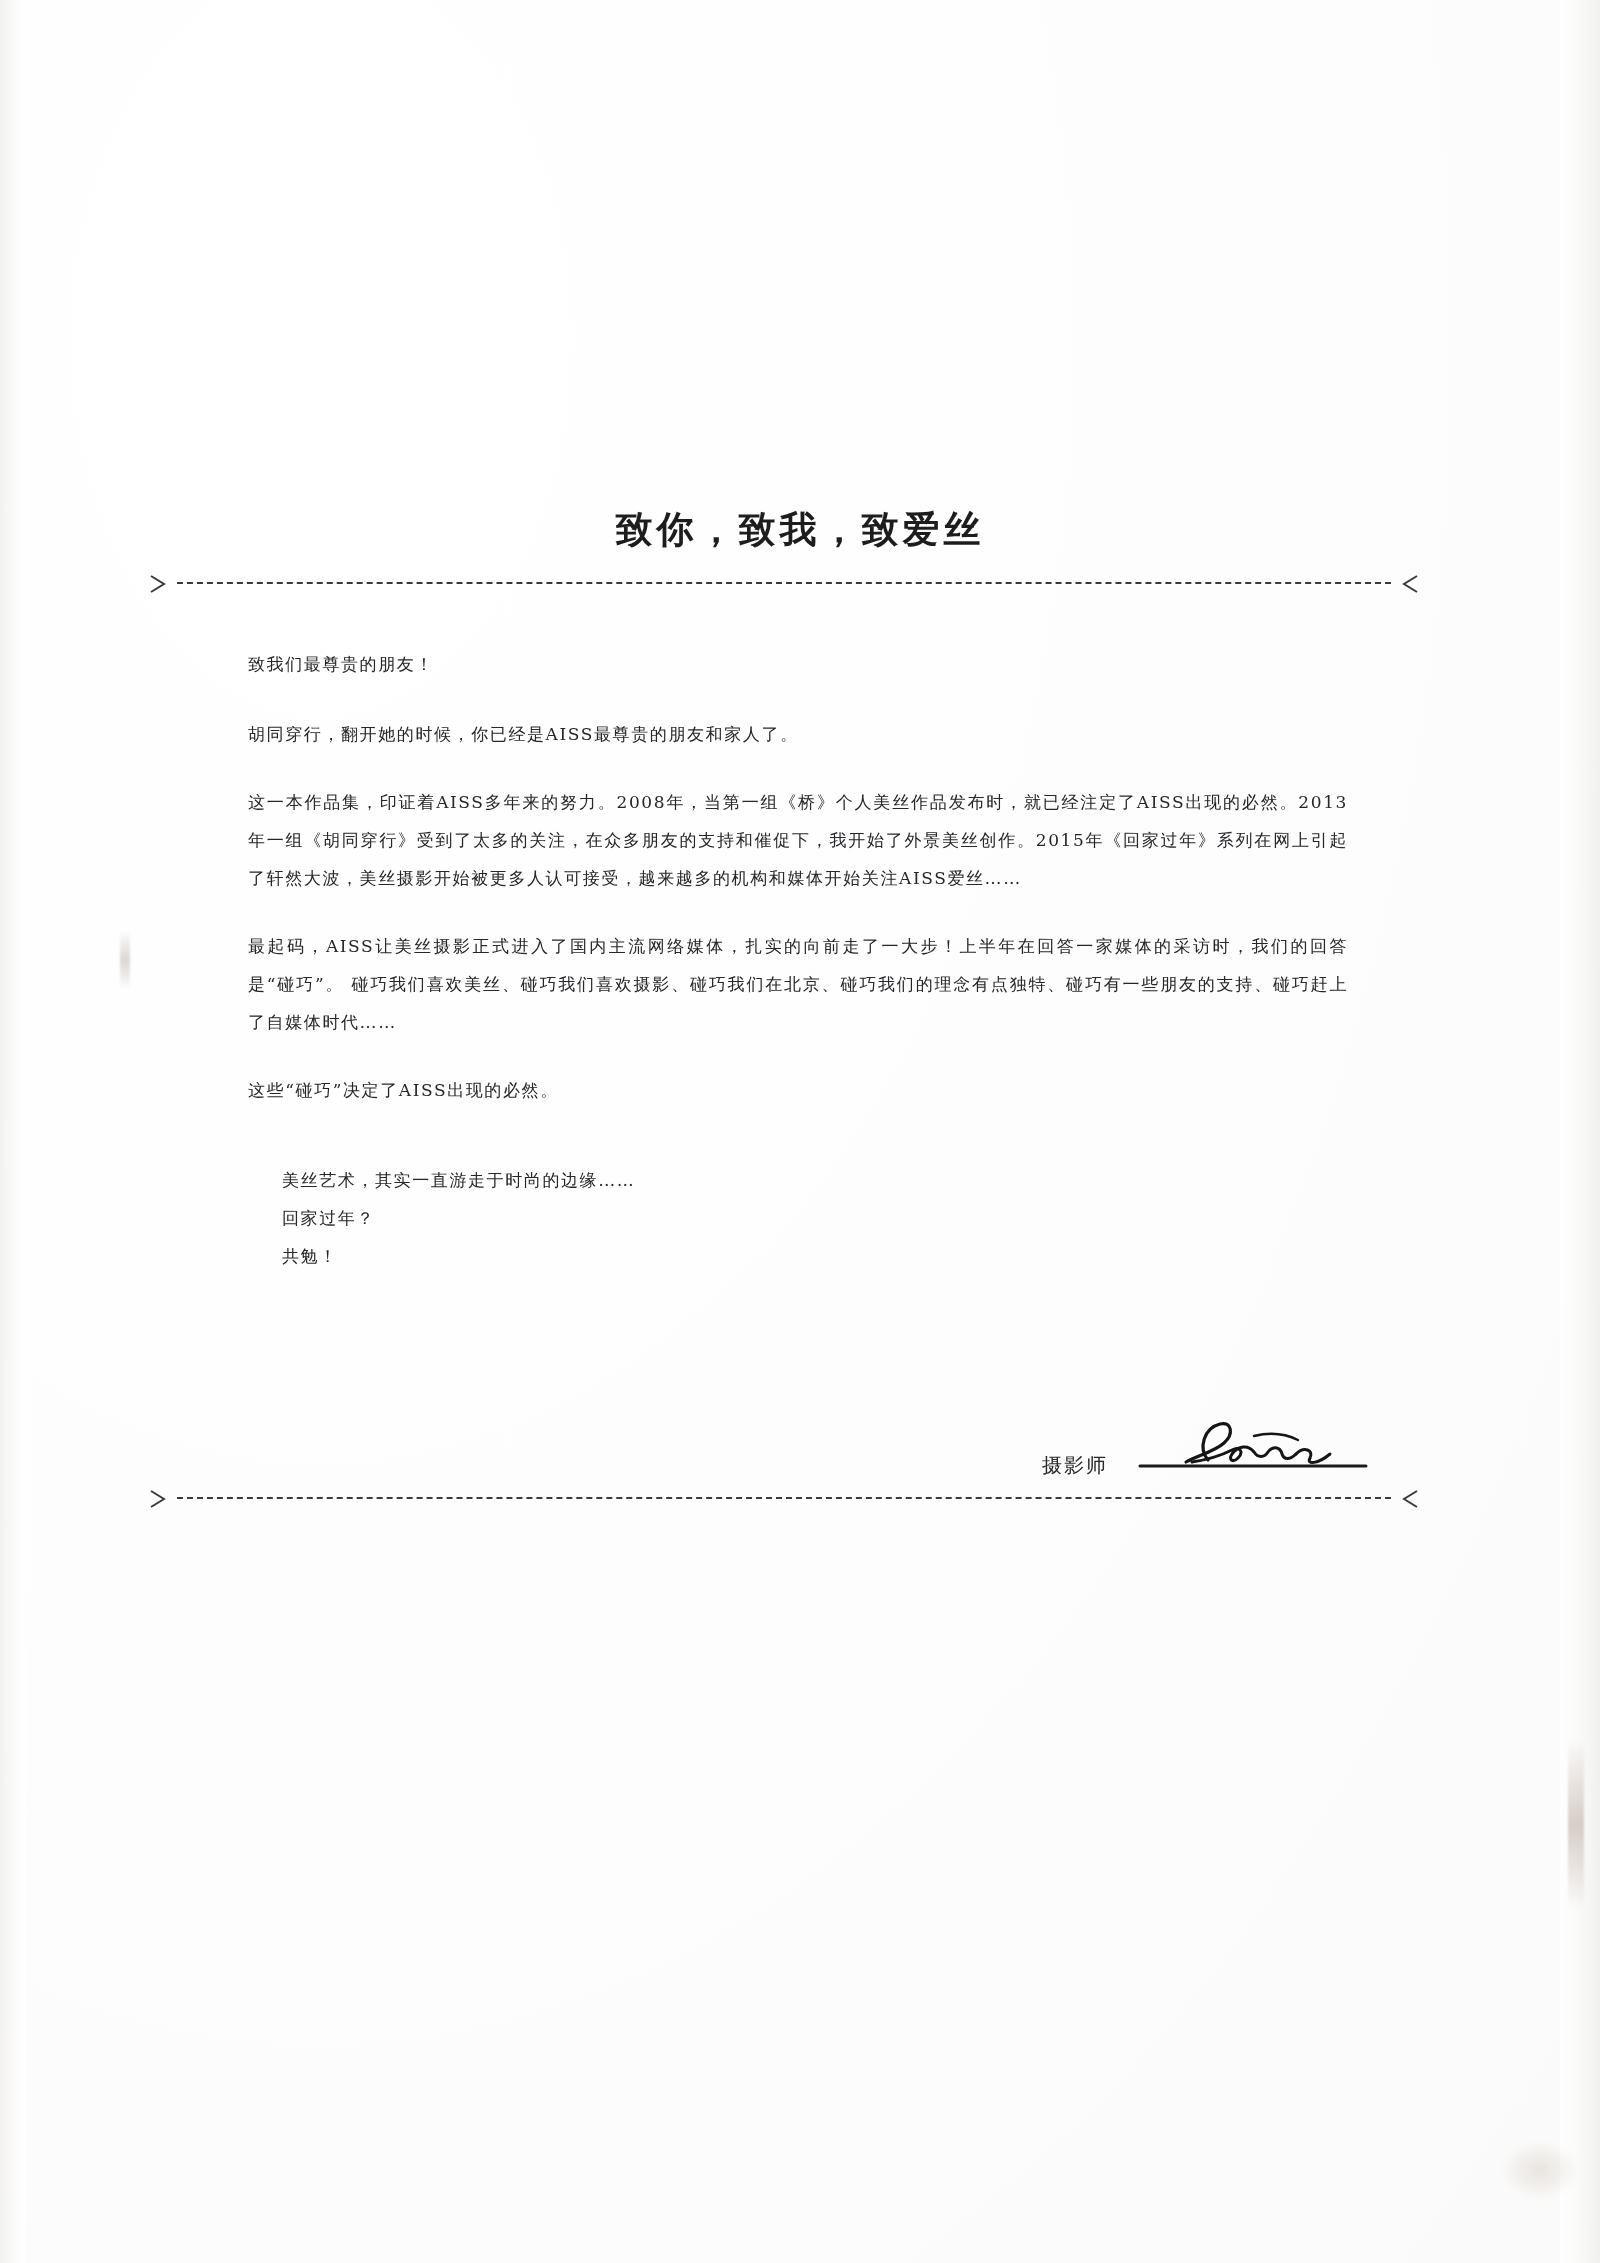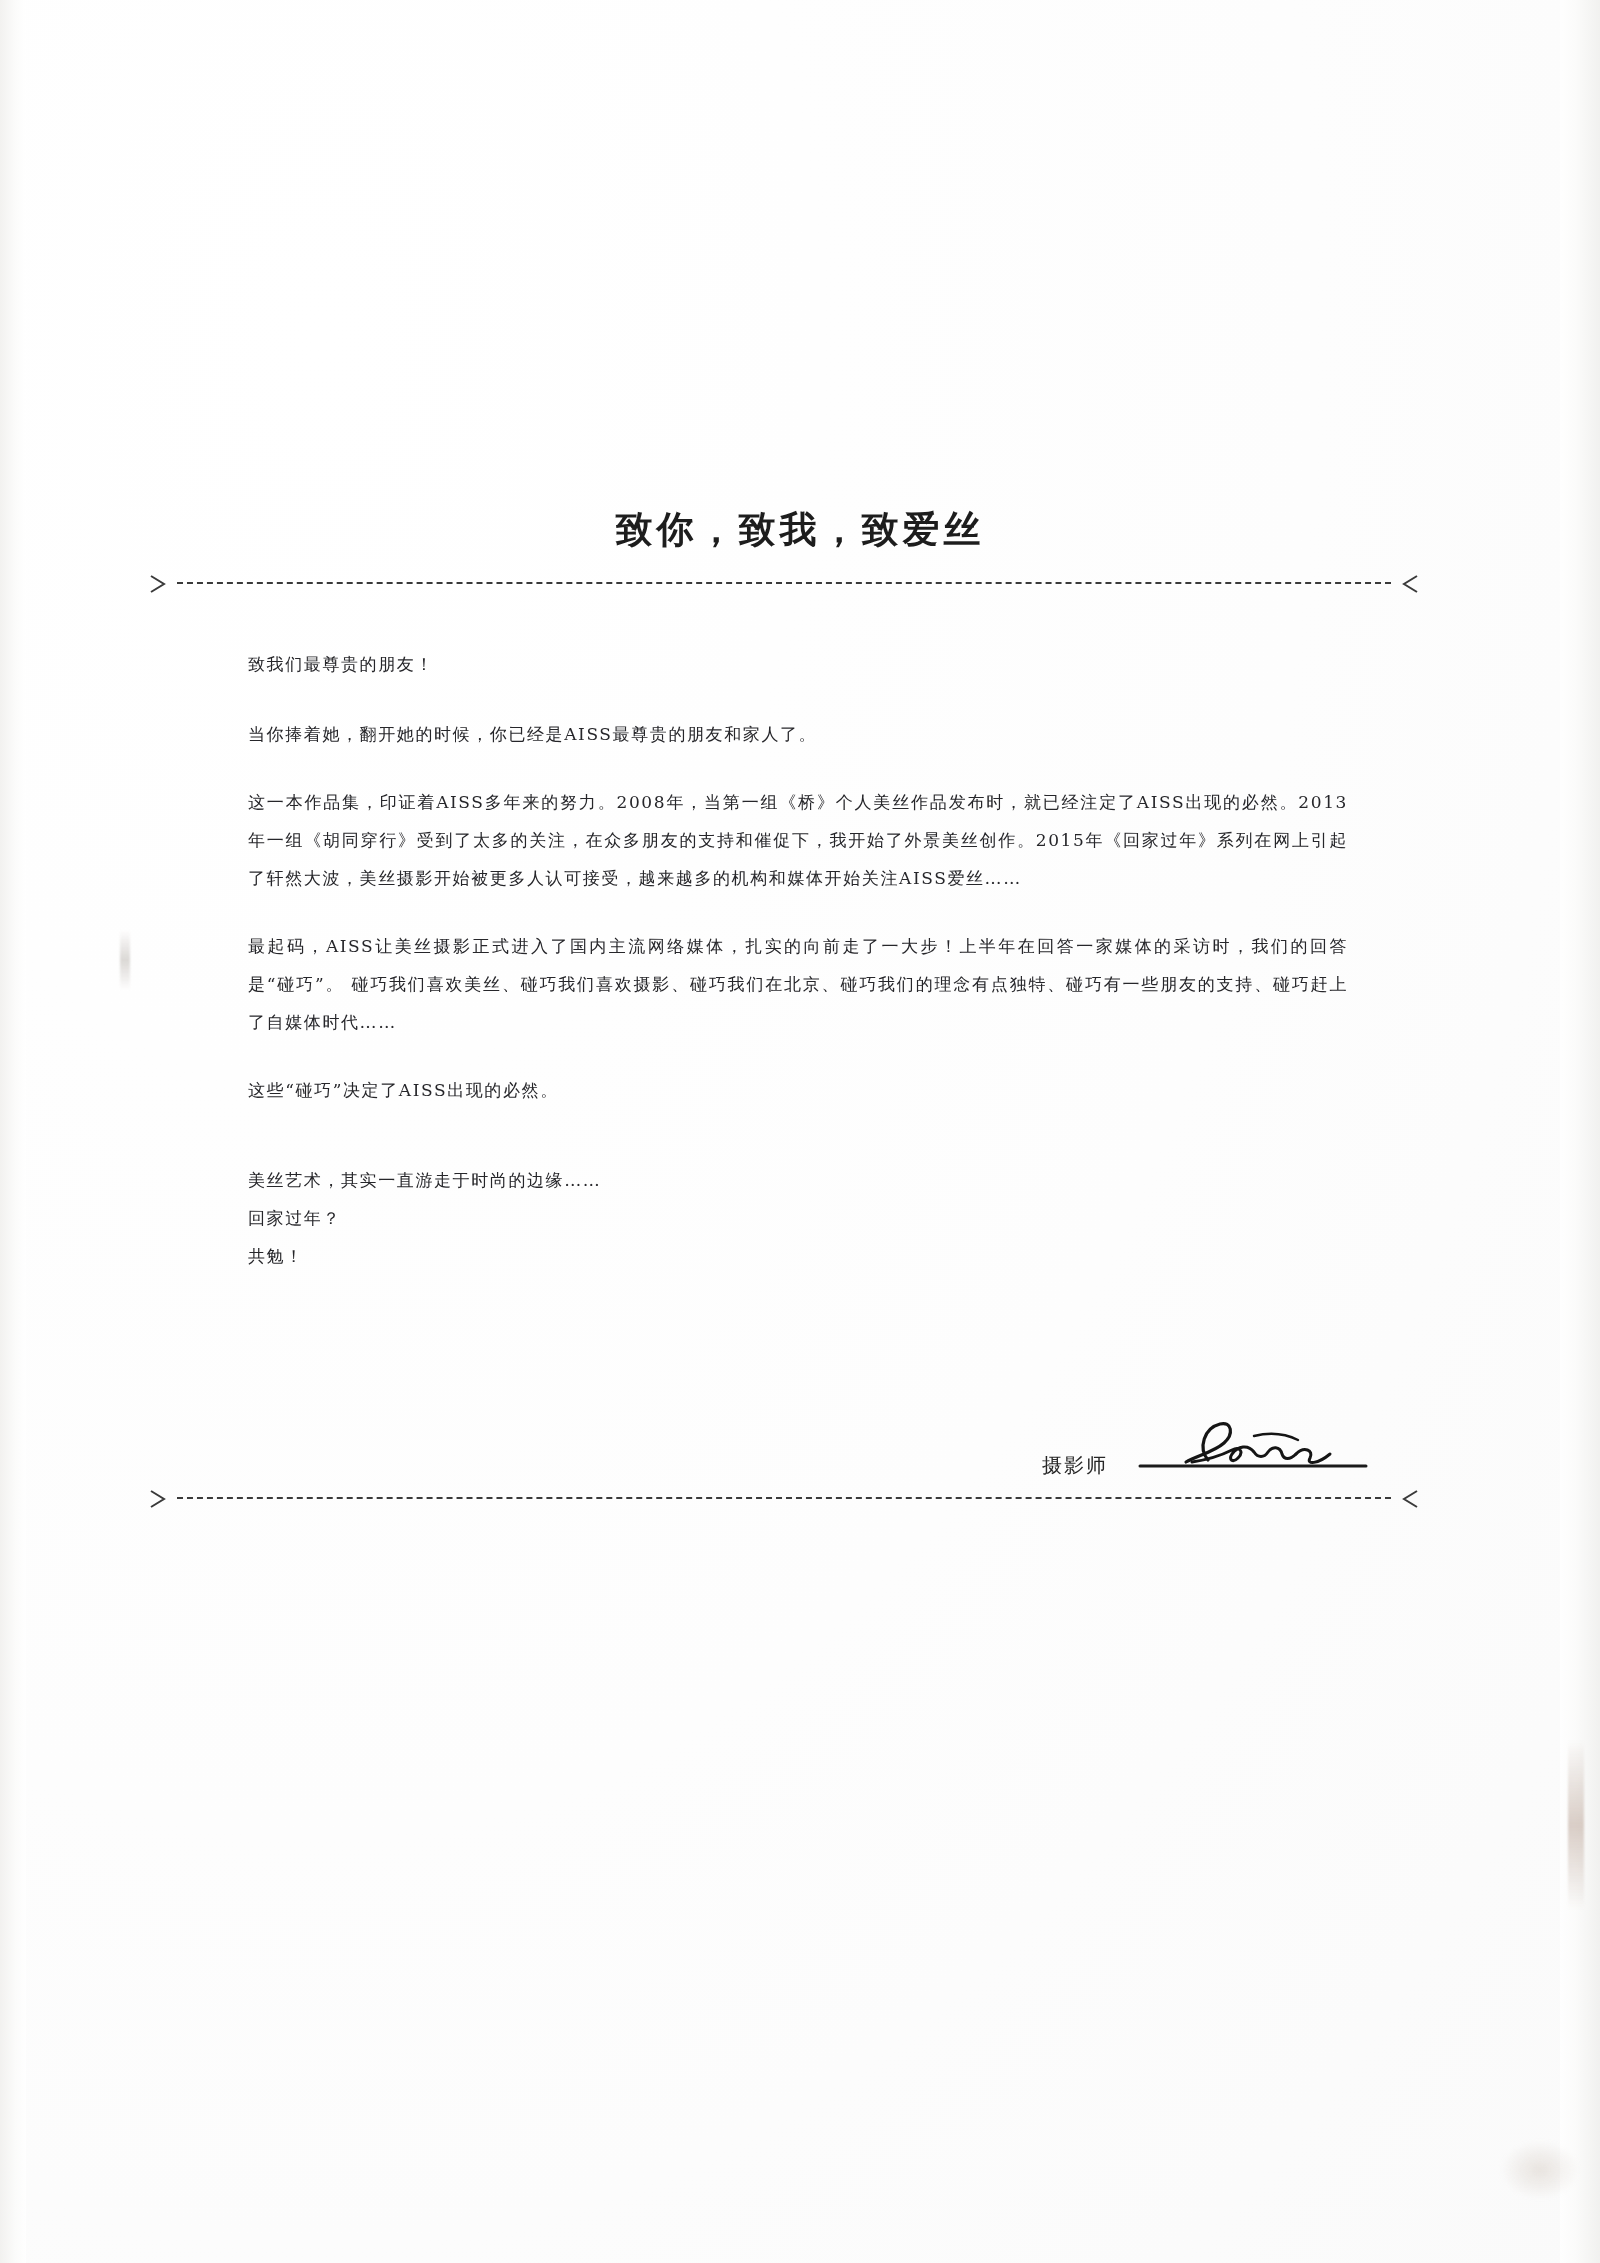--- a/index.html
+++ b/index.html
@@ -117,21 +117,21 @@
     color: #26262a;
   }
   .para {
     font-size: 17px;
     line-height: 38px;
     letter-spacing: 1.6px;
     margin: 0 0 30px 0;
     text-align: justify;
     text-justify: inter-character;
   }
-  .para.tight { margin-bottom: 0; }
+  .para.tight { margin-bottom: 0; margin-left: 34px; }
   .para.salutation { margin-bottom: 32px; }
   .para.block { }
   .spacer-sm { height: 22px; }
 
   .signature-row {
     position: absolute;
     left: 16px;
     top: 1418px;
     width: 1600px;
     height: 80px;
@@ -179,21 +179,21 @@
     <span class="cap cap-right">
       <svg width="24" height="18" viewBox="0 0 24 18">
         <path d="M22 1 L9 9 L22 17" fill="none" stroke="#3a3a3a" stroke-width="2"></path>
       </svg>
     </span>
   </div>
 
   <div class="letter">
     <p class="para salutation">致我们最尊贵的朋友！</p>
 
-    <p class="para">当你捧着她，翻开她的时候，你已经是AISS最尊贵的朋友和家人了。</p>
+    <p class="para">胡同穿行，翻开她的时候，你已经是AISS最尊贵的朋友和家人了。</p>
 
     <p class="para">这一本作品集，印证着AISS多年来的努力。2008年，当第一组《桥》个人美丝作品发布时，就已经注定了AISS出现的必然。2013年一组《胡同穿行》受到了太多的关注，在众多朋友的支持和催促下，我开始了外景美丝创作。2015年《回家过年》系列在网上引起了轩然大波，美丝摄影开始被更多人认可接受，越来越多的机构和媒体开始关注AISS爱丝……</p>
 
     <p class="para block">最起码，AISS让美丝摄影正式进入了国内主流网络媒体，扎实的向前走了一大步！上半年在回答一家媒体的采访时，我们的回答是“碰巧”。 碰巧我们喜欢美丝、碰巧我们喜欢摄影、碰巧我们在北京、碰巧我们的理念有点独特、碰巧有一些朋友的支持、碰巧赶上了自媒体时代……</p>
 
     <p class="para">这些“碰巧”决定了AISS出现的必然。</p>
 
     <div class="spacer-sm"></div>
 
     <p class="para tight">美丝艺术，其实一直游走于时尚的边缘……</p>

